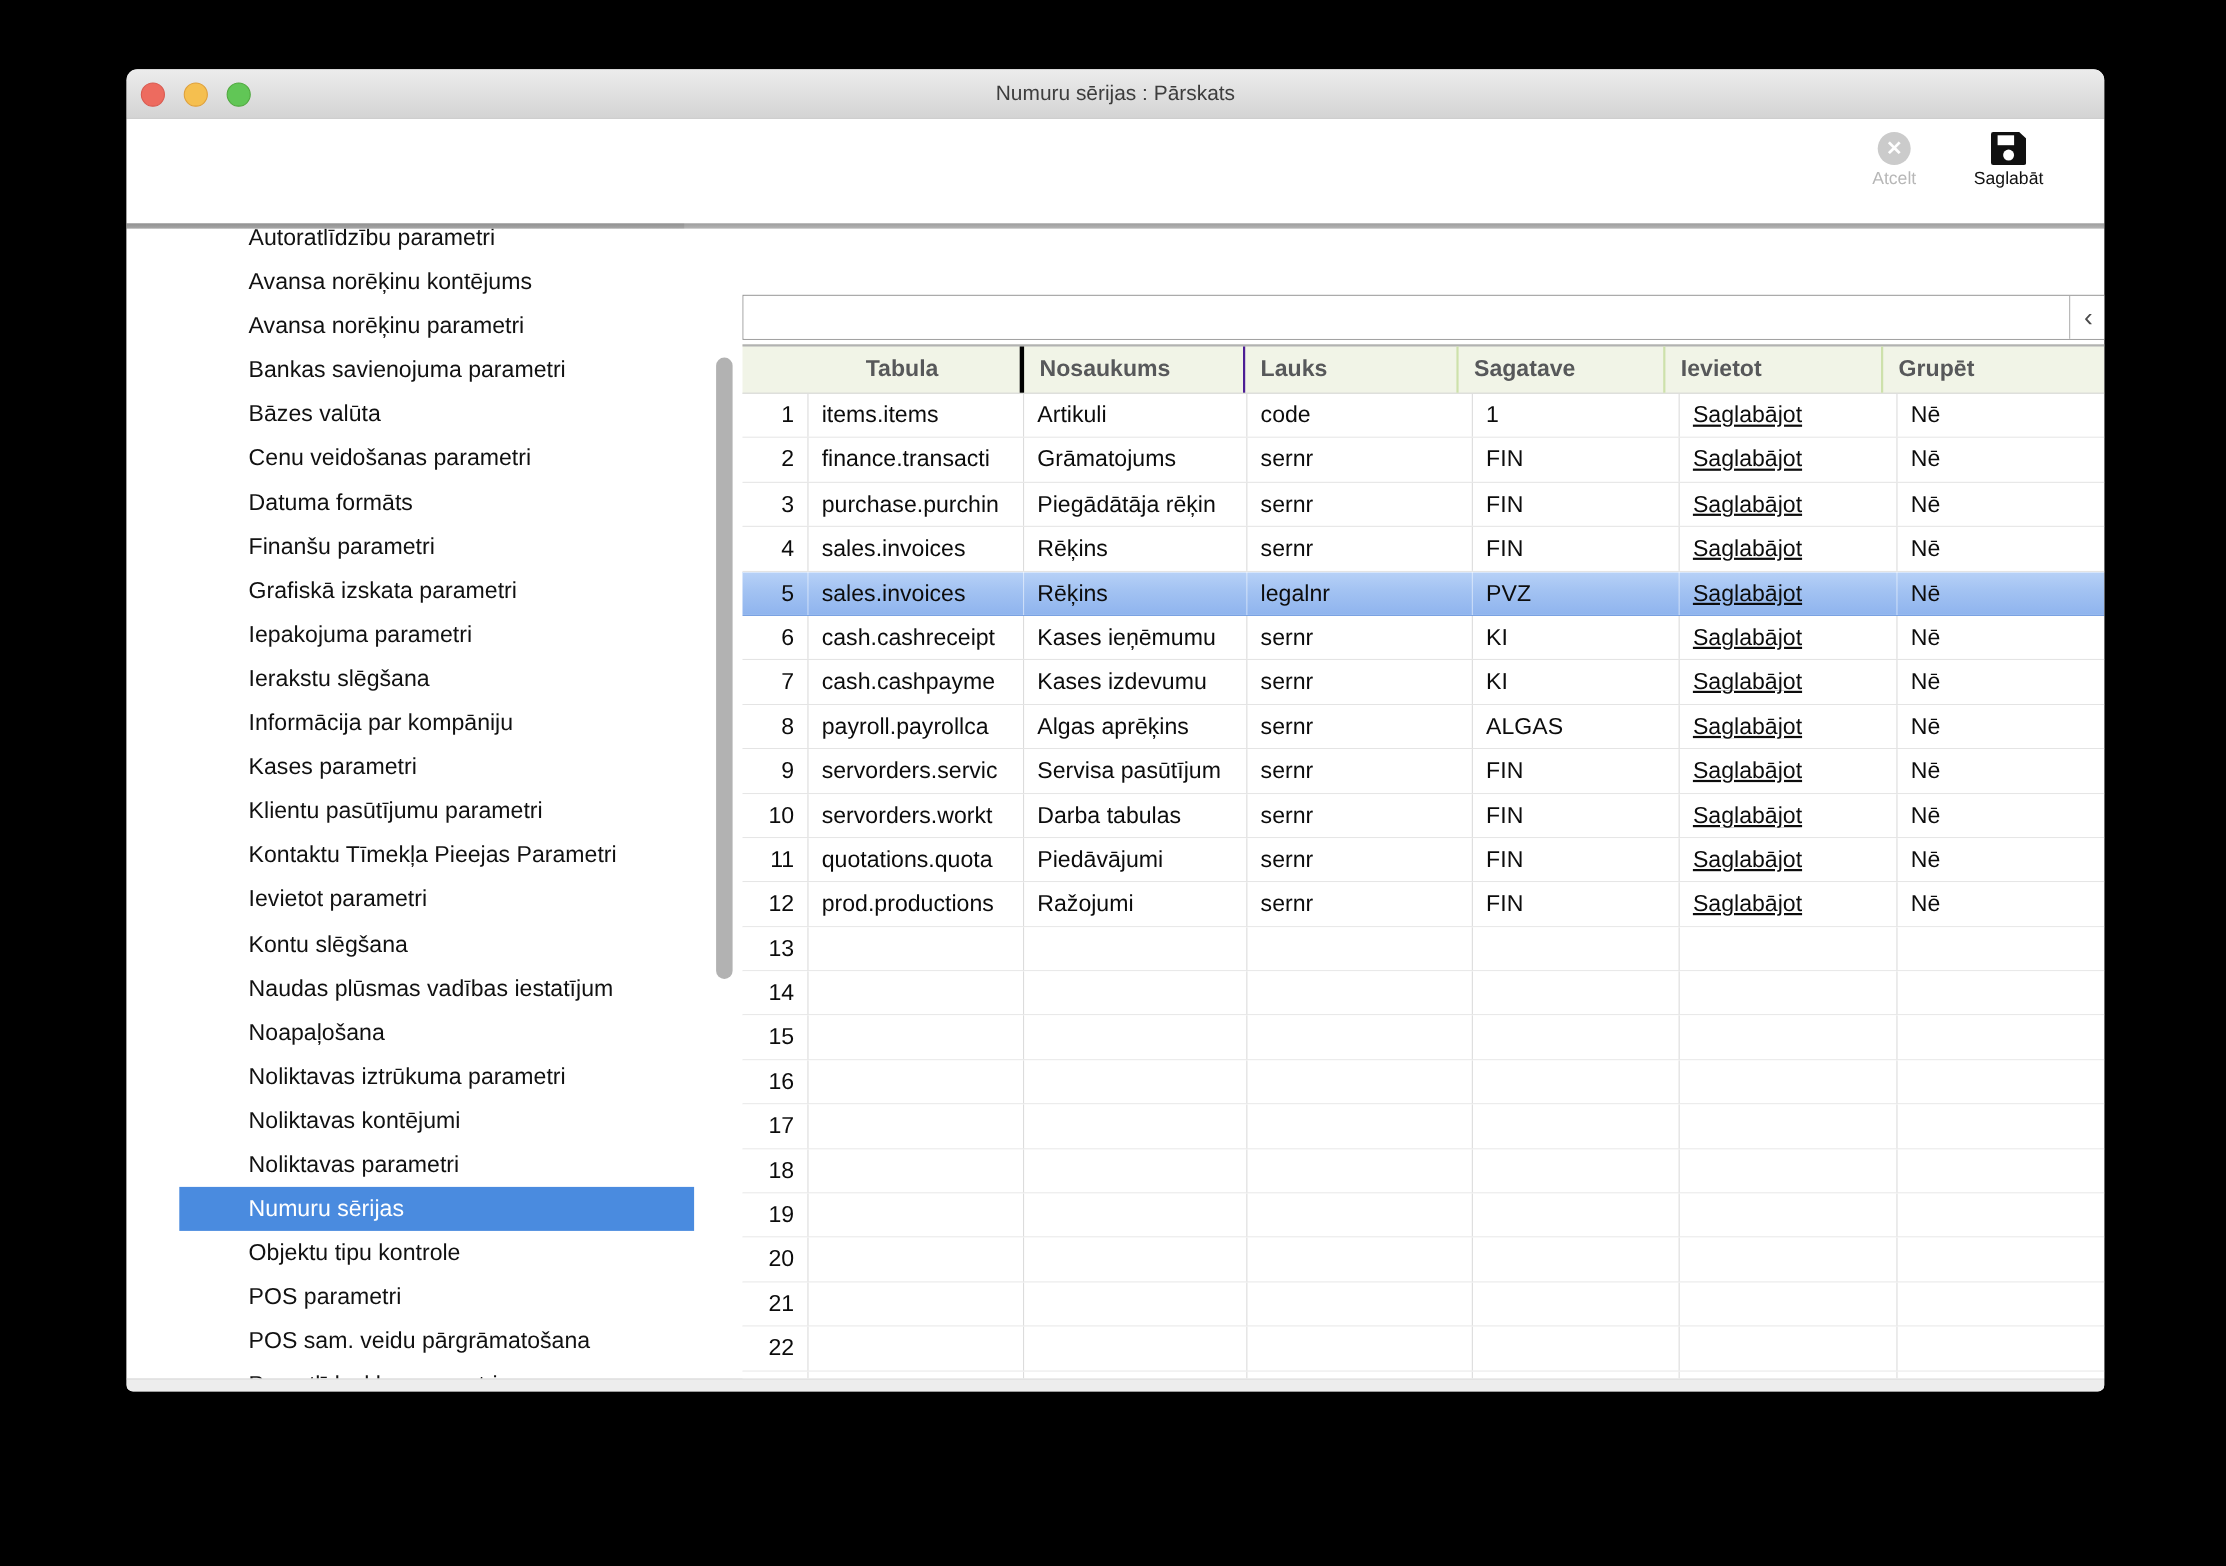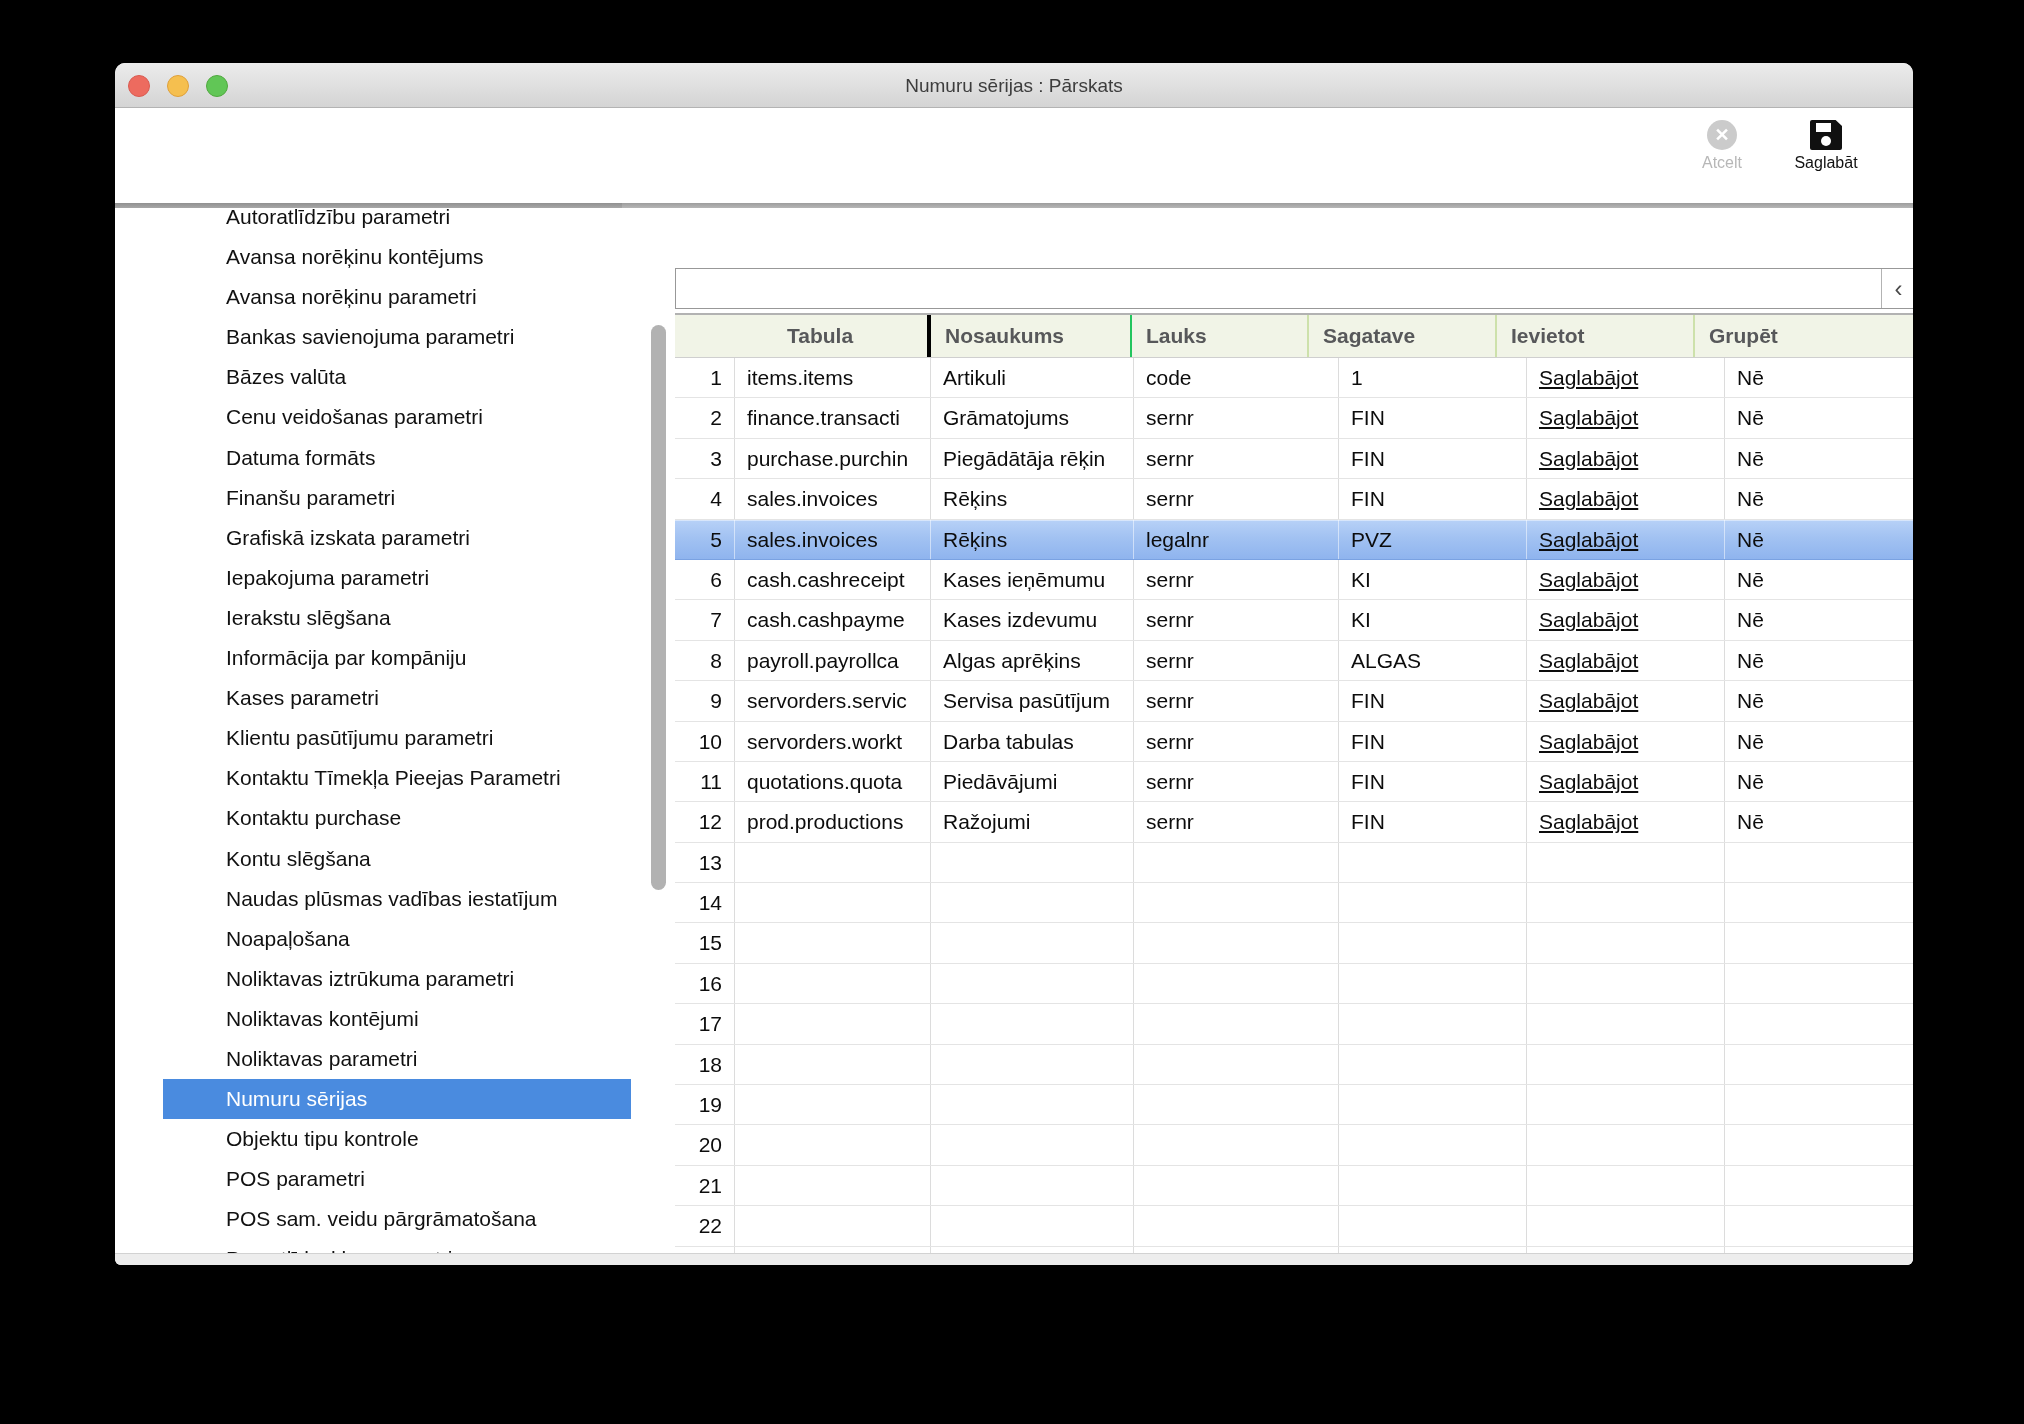--- a/index.html
+++ b/index.html
@@ -75,21 +75,21 @@
     justify-content:center;font-size:24px;color:#4a4a4a;background:#fff;
   }
   .thead{
     position:absolute;left:5px;top:105px;width:1286px;height:45px;box-sizing:border-box;
     background:#f1f4e7;border-top:2px solid #b2b2b2;border-bottom:1px solid #cfcfcf;
     display:flex;font-weight:bold;color:#57585a;font-size:21px;
   }
   .hcell{box-sizing:border-box;line-height:42px;white-space:nowrap;overflow:hidden;padding-left:14px;position:relative;}
   .hcell.h0{width:252px;padding-left:112px;}
   .hcell.h1{width:203px;border-left:4px solid #000000;}
-  .hcell.h2{width:177px;border-left:2px solid #22c55e;}
+  .hcell.h2{width:194px;border-left:2px solid #4c1d95;}
   .hcell.h3{width:188px;border-left:2px solid #cde1ab;}
   .hcell.h4{width:198px;border-left:2px solid #cde1ab;}
   .hcell.h5{flex:1;border-left:2px solid #cde1ab;}
   .hmore{position:absolute;right:10px;top:0;line-height:42px;font-size:20px;color:#4a4a4a;font-weight:bold;}
   .tbody{position:absolute;left:5px;top:150px;width:1286px;}
   .trow{display:flex;height:40.4px;box-sizing:border-box;border-bottom:1px solid #e4e4e4;background:#fff;}
   .trow.selected{
     background:linear-gradient(#b7d1f7,#a2c2f2 45%,#8fb4ee);
     border-bottom:1px solid #7aa2e2;
     box-shadow:inset 0 1px 0 rgba(255,255,255,0.45);
@@ -148,21 +148,21 @@
           <li class="sb-item">Cenu veidošanas parametri</li>
           <li class="sb-item">Datuma formāts</li>
           <li class="sb-item">Finanšu parametri</li>
           <li class="sb-item">Grafiskā izskata parametri</li>
           <li class="sb-item">Iepakojuma parametri</li>
           <li class="sb-item">Ierakstu slēgšana</li>
           <li class="sb-item">Informācija par kompāniju</li>
           <li class="sb-item">Kases parametri</li>
           <li class="sb-item">Klientu pasūtījumu parametri</li>
           <li class="sb-item">Kontaktu Tīmekļa Pieejas Parametri</li>
-          <li class="sb-item">Kontaktu purchase</li>
+          <li class="sb-item">Ievietot parametri</li>
           <li class="sb-item">Kontu slēgšana</li>
           <li class="sb-item">Naudas plūsmas vadības iestatījum</li>
           <li class="sb-item">Noapaļošana</li>
           <li class="sb-item">Noliktavas iztrūkuma parametri</li>
           <li class="sb-item">Noliktavas kontējumi</li>
           <li class="sb-item">Noliktavas parametri</li>
           <li class="sb-item selected">Numuru sērijas</li>
           <li class="sb-item">Objektu tipu kontrole</li>
           <li class="sb-item">POS parametri</li>
           <li class="sb-item">POS sam. veidu pārgrāmatošana</li>

